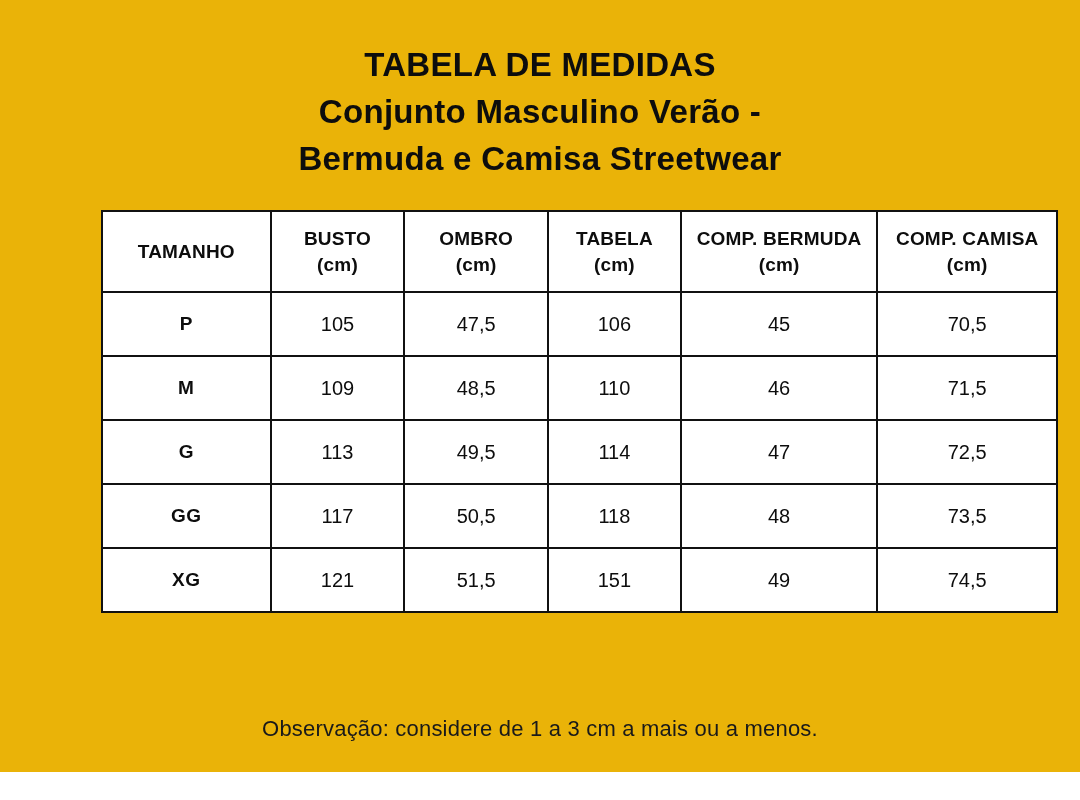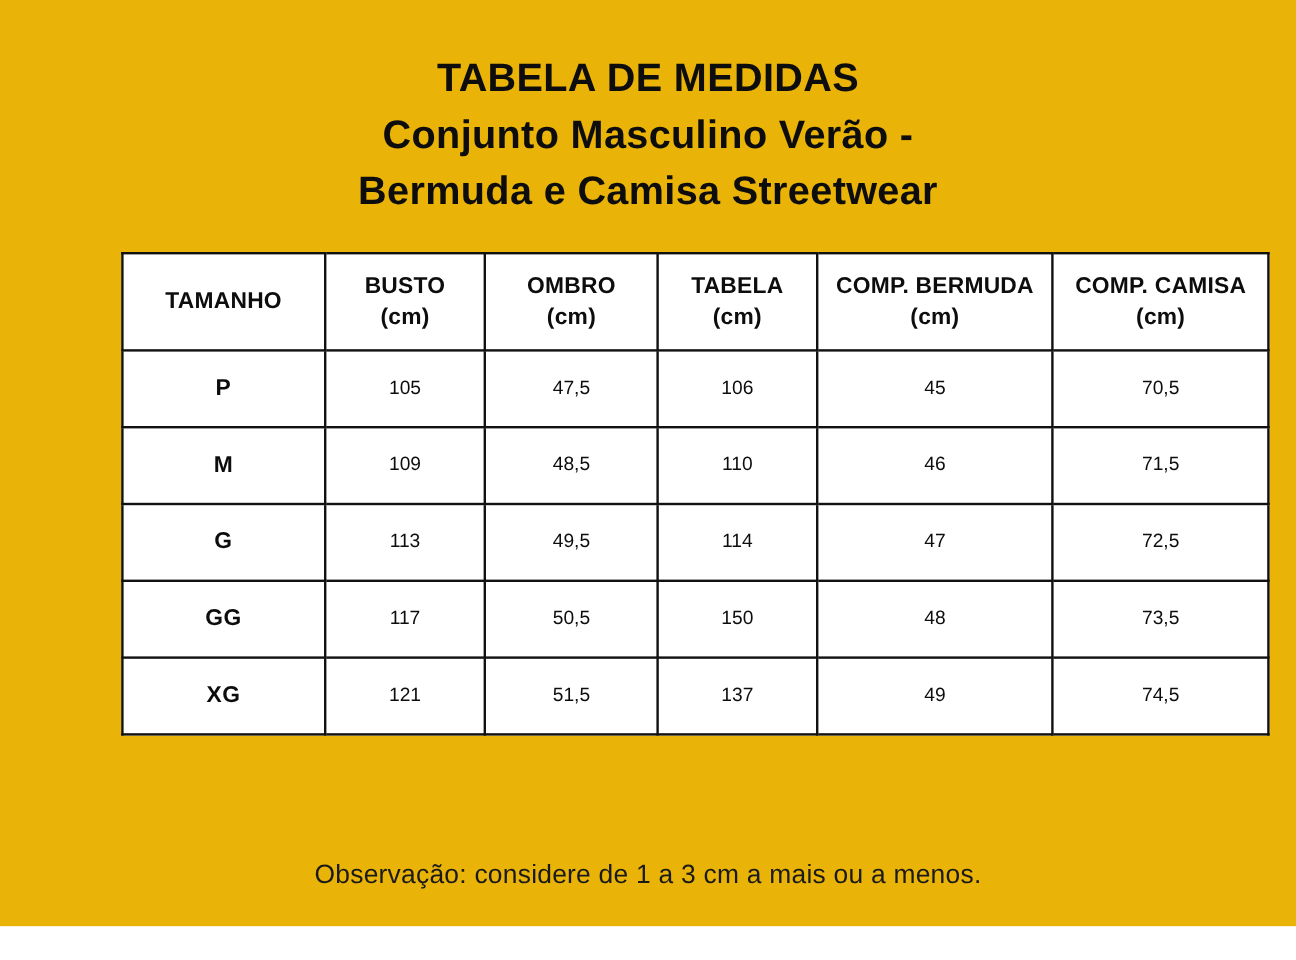--- a/index.html
+++ b/index.html
@@ -44,21 +44,21 @@
   }
   .size-table thead th {
     height: 81px;
     font-size: 19px;
     font-weight: bold;
     line-height: 26px;
     letter-spacing: 0.2px;
   }
   .size-table tbody td {
     height: 64px;
-    font-size: 16px;
+    font-size: 20px;
     font-weight: normal;
   }
   .size-table tbody td.size-cell {
     font-size: 19px;
     font-weight: bold;
     letter-spacing: 0.6px;
   }
   .note {
     position: absolute;
     top: 716px;
@@ -123,29 +123,29 @@
           <td>113</td>
           <td>49,5</td>
           <td>114</td>
           <td>47</td>
           <td>72,5</td>
         </tr>
         <tr>
           <td class="size-cell">GG</td>
           <td>117</td>
           <td>50,5</td>
-          <td>150</td>
+          <td>118</td>
           <td>48</td>
           <td>73,5</td>
         </tr>
         <tr>
           <td class="size-cell">XG</td>
           <td>121</td>
           <td>51,5</td>
-          <td>137</td>
+          <td>151</td>
           <td>49</td>
           <td>74,5</td>
         </tr>
       </tbody>
   </table>
 
   <div class="note">Observação: considere de 1 a 3 cm a mais ou a menos.</div>
 
 </div>
 

